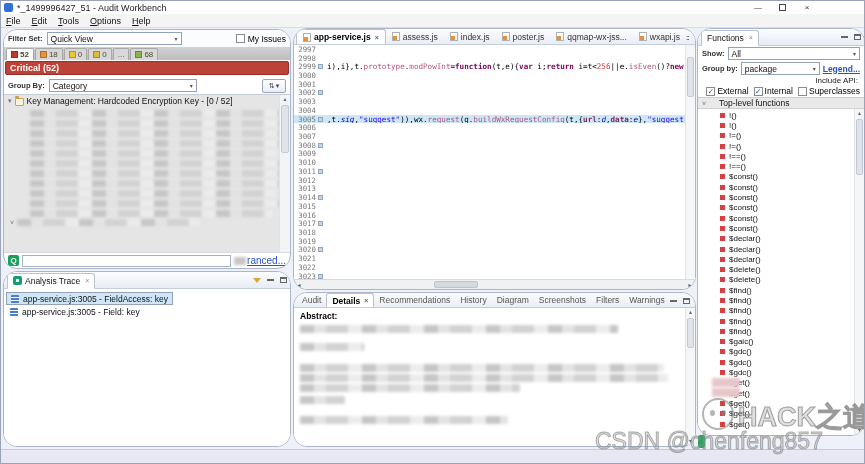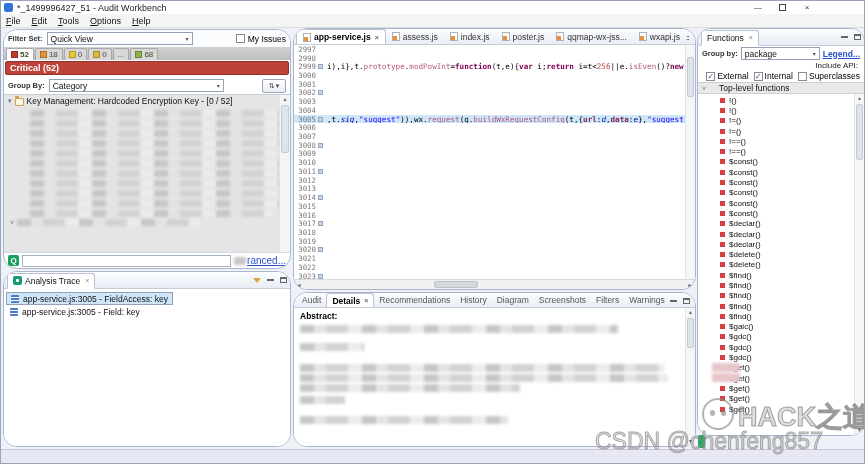--- a/index.html
+++ b/index.html
@@ -14,30 +14,30 @@
   .ctl-max{width:7px;height:7px;border:1px solid #444}
   .menubar{position:absolute;left:0;top:13px;right:0;height:14px;background:#f4f4f4;border-bottom:1px solid #dcdcdc;display:flex;align-items:center;padding:0 5px;gap:11px;font-size:9px;color:#111}
   .workspace{position:absolute;left:0;top:27px;right:0;bottom:14px}
   .panel{position:absolute;background:#fff;border:1px solid #a9b6cc;border-radius:14px;overflow:hidden}
   
   #issues{left:2px;top:1px;width:288px;height:240px;display:flex;flex-direction:column}
   .itoolbar{height:17px;display:flex;align-items:center;padding:1px 4px;gap:4px;background:#fbfcfe;flex:none}
   .smlab{font-size:7.5px;font-weight:bold;color:#333;white-space:nowrap}
   .sel{height:13px;border:1px solid #93a1b5;background:#fff;display:flex;align-items:center;font-size:8.5px;padding:0 3px;color:#111}
   .sel .arr{margin-left:auto;font-size:6px;color:#556}
-  #filter-sel{width:146px}
+  #filter-sel{width:135px}
   .myissues{margin-left:auto;display:flex;align-items:center;gap:3px;font-size:8.5px}
   .cb{width:9px;height:9px;border:1px solid #8a8a8a;background:#fff;font-size:8px;line-height:8px;color:#2458a8;text-align:center;flex:none}
   .sevrow{height:13px;background:linear-gradient(#d2d2d2,#bdbdbd);display:flex;align-items:flex-start;padding:1px 2px 0;gap:1px;flex:none}
   .sevtab{height:12px;display:flex;align-items:center;gap:2px;padding:0 4px;background:#d8d8d8;border:1px solid #a8a8a8;border-bottom:none;border-radius:2px 2px 0 0;font-size:8px;color:#4a4a30}
   .sevtab.act{background:#fff;font-weight:bold}
   .sq{width:7px;height:7px;border:1px solid rgba(0,0,0,.25);flex:none}
   .banner{height:14px;margin:1px 1px 2px;background:#bd4238;border:1px solid #93302a;border-radius:2px;color:#fff;font-weight:bold;font-size:9px;display:flex;align-items:center;padding:0 4px;flex:none}
   .grouprow{height:17px;display:flex;align-items:center;gap:4px;padding:0 4px;flex:none}
-  #group-sel{width:175px}
+  #group-sel{width:148px}
   .sortbtn{margin-left:auto;width:24px;height:14px;border:1px solid #9aa6b8;border-radius:2px;background:linear-gradient(#fff,#e8ecf2);display:flex;align-items:center;justify-content:center;font-size:7px;color:#445;gap:1px}
   .treewrap{flex:1;border-top:1px solid #c5cdd9;position:relative;background:#e5e5e5;overflow:hidden}
   .trootrow{display:flex;align-items:center;gap:3px;height:12px;padding-left:4px;font-size:8.5px;color:#111}
   .chev{color:#678;font-size:7px}
   .folder{width:9px;height:8px;border:1px solid #cf9f4f;background:#fdf6df;border-radius:1px;position:relative;flex:none;margin-top:1px}
   .folder:before{content:"";position:absolute;left:-1px;top:-3px;width:4px;height:2px;background:#cf9f4f;border-radius:1px 1px 0 0}
   .redact{background:repeating-linear-gradient(90deg,#c6c6c6 0 14px,#e3e3e3 14px 26px,#d2d2d2 26px 48px,#ececec 48px 62px);filter:blur(1.6px);height:7px;border-radius:1px}
   .trow{margin:3px 18px 2px 26px}
   .bottomrow{display:flex;align-items:center;gap:3px;margin:2px 18px 0 6px}
   .bottomrow .redact{flex:0 0 70%}
@@ -392,20 +392,27 @@
         <span class="vtab">
           <span>Functions</span>
           <span class="vclose">×</span>
         </span>
         <span class="vhicons">
           <span class="minico"></span>
           <span class="maxico"></span>
         </span>
       </div>
       <div class="frow">
+        <span class="smlab">Show:</span>
+        <span class="sel fsel">
+          <span>All</span>
+          <span class="arr">▾</span>
+        </span>
+      </div>
+      <div class="frow">
         <span class="smlab">Group by:</span>
         <span class="sel fsel">
           <span>package</span>
           <span class="arr">▾</span>
         </span>
         <span class="legend">Legend...</span>
       </div>
       <div class="includeapi">Include API:</div>
       <div class="checks">
           <div class="ckpair">

